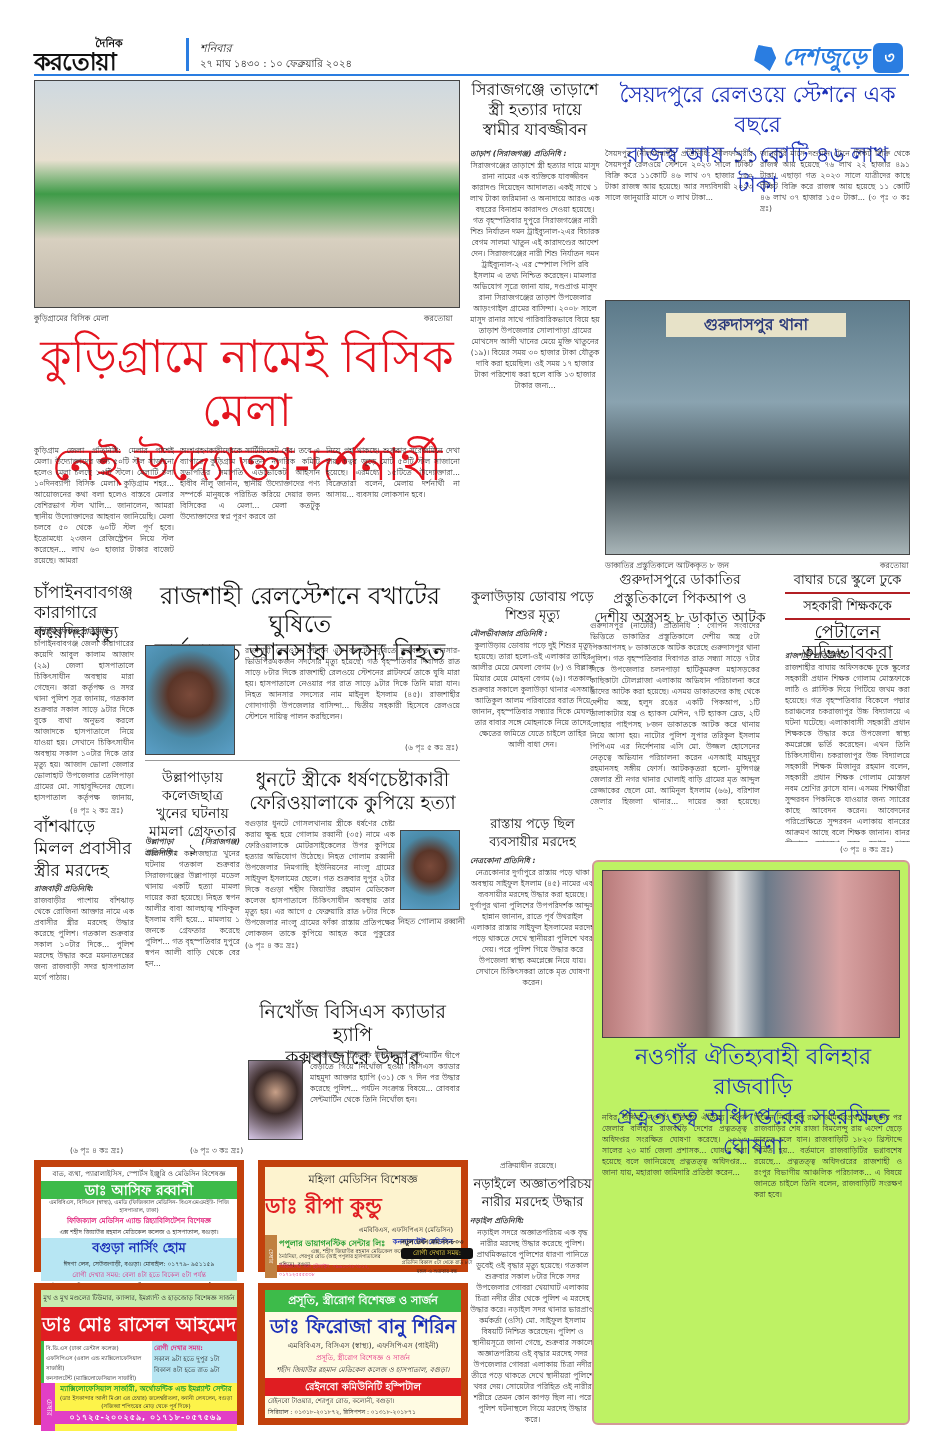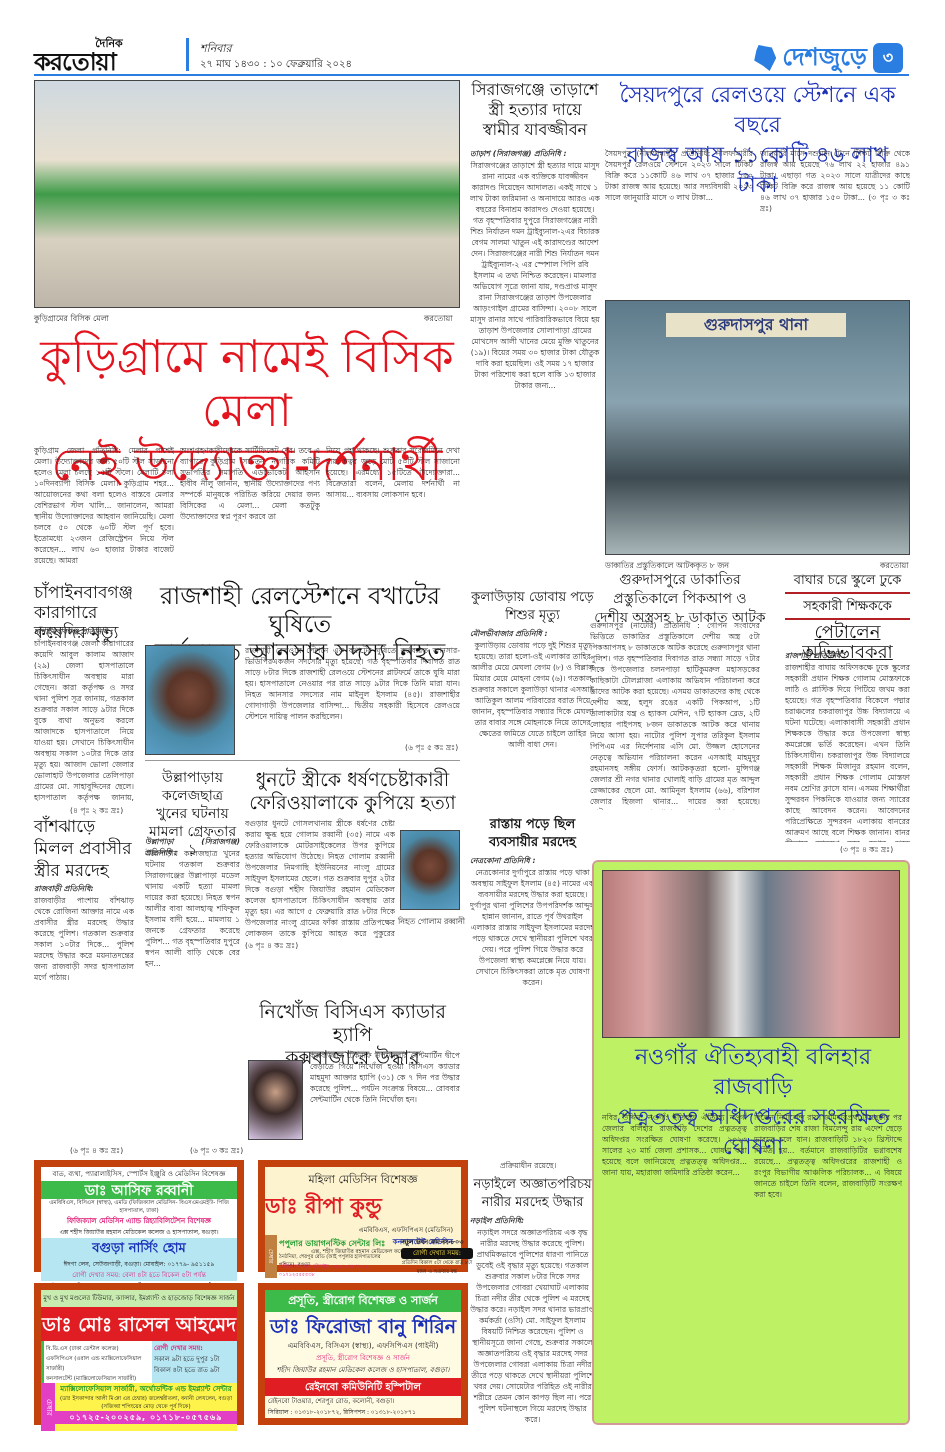--- a/index.html
+++ b/index.html
@@ -5,21 +5,21 @@
   * { box-sizing: border-box; margin: 0; padding: 0; }
   body { width: 945px; height: 1452px; background: #fff; font-family: "DejaVu Sans", sans-serif; color: #222; position: relative; overflow: hidden; }
   .abs { position: absolute; }
   .masthead-logo { left: 34px; top: 38px; width: 150px; height: 34px; }
   .mast-small { font-size: 11px; font-weight: bold; text-align: center; color: #111; line-height: 12px; }
   .mast-big { font-size: 24px; font-weight: 900; color: #111; line-height: 24px; letter-spacing: -1px; }
   .mast-divider { left: 186px; top: 38px; width: 3px; height: 33px; background: #2a7de1; }
   .mast-day { left: 200px; top: 40px; font-size: 11px; font-style: italic; }
   .mast-date { left: 200px; top: 56px; font-size: 10px; }
   .top-rule { left: 34px; top: 74px; width: 875px; height: 2px; background: #2a7de1; }
-  .section-mark { right: 42px; top: 38px; display: flex; align-items: center; gap: 6px; }
+  .section-mark { right: 42px; top: 38px; display: flex; align-items: center; gap: 6px; font-style: italic; }
   .section-map { width: 22px; height: 26px; background: #2a7de1; clip-path: polygon(20% 0,80% 10%,100% 50%,70% 100%,40% 80%,0 60%,10% 20%); }
   .section-name { color: #2a7de1; font-size: 24px; font-weight: bold; }
   .page-badge { width: 30px; height: 30px; background: #2a7de1; color: #fff; border-radius: 6px; display: flex; align-items: center; justify-content: center; font-weight: bold; font-size: 16px; }
   .photo { background: linear-gradient(180deg,#cfd9e0 0%,#e8e0d0 35%,#3f9b48 50%,#d8d0c0 70%,#bdb5a8 100%); border: 1px solid #444; }
   .photo.dark { background: linear-gradient(180deg,#5c7a8a 0%,#8aa3b0 40%,#3d4a50 70%,#a8b5b8 100%); }
   .photo.pink { background: linear-gradient(90deg,#b87a7a 0%,#d9a3a3 15%,#7a6a6a 35%,#e0e0e0 45%,#6a7a8a 55%,#d9a3a3 80%,#b87a7a 100%); }
   .photo.face { background: radial-gradient(circle at 50% 45%,#7a4a3a 0%,#5a3528 30%,#4a8aa8 60%,#5ba0c8 100%); }
   .photo.woman { background: radial-gradient(circle at 50% 40%,#c8a088 0%,#3a2a28 40%,#d8c8e8 100%); }
   .caption { font-size: 8px; color: #333; }
   .credit { font-size: 8px; color: #333; }
@@ -139,21 +139,21 @@
 
 <div class="abs headline-med" style="left:34px;top:815px;width:100px;font-size:17px;line-height:22px;">বাঁশঝাড়ে মিলল প্রবাসীর স্ত্রীর মরদেহ</div>
 <div class="abs body-text" style="left:34px;top:883px;width:100px;font-weight:bold;font-style:italic;">রাজবাড়ী প্রতিনিধি:</div>
 <div class="abs body-text" style="left:34px;top:895px;width:100px;height:248px;overflow:hidden;">রাজবাড়ীর পাংশায় বাঁশঝাড় থেকে রোজিনা আক্তার নামে এক প্রবাসীর স্ত্রীর মরদেহ উদ্ধার করেছে পুলিশ। গতকাল শুক্রবার সকাল ১০টার দিকে... পুলিশ মরদেহ উদ্ধার করে ময়নাতদন্তের জন্য রাজবাড়ী সদর হাসপাতাল মর্গে পাঠায়।</div>
 <div class="abs body-text" style="left:70px;top:1145px;">(৬ পৃঃ ৪ কঃ দ্রঃ)</div>
 
 <div class="abs headline-sm" style="left:470px;top:588px;width:125px;font-size:13px;line-height:18px;">কুলাউড়ায় ডোবায় পড়ে শিশুর মৃত্যু</div>
 <div class="abs body-text" style="left:470px;top:628px;width:125px;font-weight:bold;font-style:italic;">মৌলভীবাজার প্রতিনিধি :</div>
 <div class="abs body-text" style="left:470px;top:640px;width:125px;height:170px;overflow:hidden;text-align:center;">কুলাউড়ায় ডোবায় পড়ে দুই শিশুর মৃত্যু হয়েছে। তারা হলো-ওই এলাকার তাহির আলীর মেয়ে মেঘলা বেগম (৮) ও বিল্লাল মিয়ার মেয়ে মোহনা বেগম (৬)। গতকাল শুক্রবার সকালে কুলাউড়া থানার এসআই আতিকুল আলম পরিবারের বরাত দিয়ে জানান, বৃহস্পতিবার সন্ধ্যার দিকে মেঘলা তার বাবার সঙ্গে মোহনাকে নিয়ে তাদের ক্ষেতের জমিতে যেতে চাইলে তাহির আলী বাধা দেন।</div>
 
-<div class="abs headline-sm" style="left:470px;top:815px;width:125px;font-size:13px;line-height:18px;font-weight:bold;">রাস্তায় পড়ে ছিল ব্যবসায়ীর মরদেহ</div>
+<div class="abs headline-sm" style="left:470px;top:815px;width:125px;font-size:13px;line-height:18px;">রাস্তায় পড়ে ছিল ব্যবসায়ীর মরদেহ</div>
 <div class="abs body-text" style="left:470px;top:855px;width:125px;font-weight:bold;font-style:italic;">নেত্রকোনা প্রতিনিধি :</div>
 <div class="abs body-text" style="left:470px;top:867px;width:125px;height:290px;overflow:hidden;text-align:center;">নেত্রকোনার দুর্গাপুরে রাস্তায় পড়ে থাকা অবস্থায় সাইফুল ইসলাম (৪৫) নামের এক ব্যবসায়ীর মরদেহ উদ্ধার করা হয়েছে। দুর্গাপুর থানা পুলিশের উপপরিদর্শক আব্দুল হান্নান জানান, রাতে পূর্ব উথরাইল এলাকার রাস্তায় সাইফুল ইসলামের মরদেহ পড়ে থাকতে দেখে স্থানীয়রা পুলিশে খবর দেয়। পরে পুলিশ গিয়ে উদ্ধার করে উপজেলা স্বাস্থ্য কমপ্লেক্সে নিয়ে যায়। সেখানে চিকিৎসকরা তাকে মৃত ঘোষণা করেন।</div>
 <div class="abs body-text" style="left:500px;top:1160px;">প্রক্রিয়াধীন রয়েছে।</div>
 
 <div class="abs headline-sm" style="left:470px;top:1175px;width:125px;font-size:13px;line-height:18px;">নড়াইলে অজ্ঞাতপরিচয় নারীর মরদেহ উদ্ধার</div>
 <div class="abs body-text" style="left:470px;top:1215px;width:125px;font-weight:bold;font-style:italic;">নড়াইল প্রতিনিধি:</div>
 <div class="abs body-text" style="left:470px;top:1227px;width:125px;height:195px;overflow:hidden;text-align:center;">নড়াইল সদরে অজ্ঞাতপরিচয় এক বৃদ্ধ নারীর মরদেহ উদ্ধার করেছে পুলিশ। প্রাথমিকভাবে পুলিশের ধারণা পানিতে ডুবেই ওই বৃদ্ধার মৃত্যু হয়েছে। গতকাল শুক্রবার সকাল ৮টার দিকে সদর উপজেলার গোবরা খেয়াঘাট এলাকায় চিত্রা নদীর তীর থেকে পুলিশ এ মরদেহ উদ্ধার করে। নড়াইল সদর থানার ভারপ্রাপ্ত কর্মকর্তা (ওসি) মো. সাইফুল ইসলাম বিষয়টি নিশ্চিত করেছেন। পুলিশ ও স্থানীয়সূত্রে জানা গেছে, শুক্রবার সকালে অজ্ঞাতপরিচয় ওই বৃদ্ধার মরদেহ সদর উপজেলার গোবরা এলাকায় চিত্রা নদীর তীরে পড়ে থাকতে দেখে স্থানীয়রা পুলিশে খবর দেয়। সোয়েটার পরিহিত ওই নারীর শরীরে তেমন কোন কাপড় ছিল না। পরে পুলিশ ঘটনাস্থলে গিয়ে মরদেহ উদ্ধার করে।</div>
 
 <div class="abs pink-box" style="left:592px;top:860px;width:318px;height:565px;">
   <div class="photo pink" style="position:absolute;left:8px;top:8px;width:298px;height:168px;"></div>

